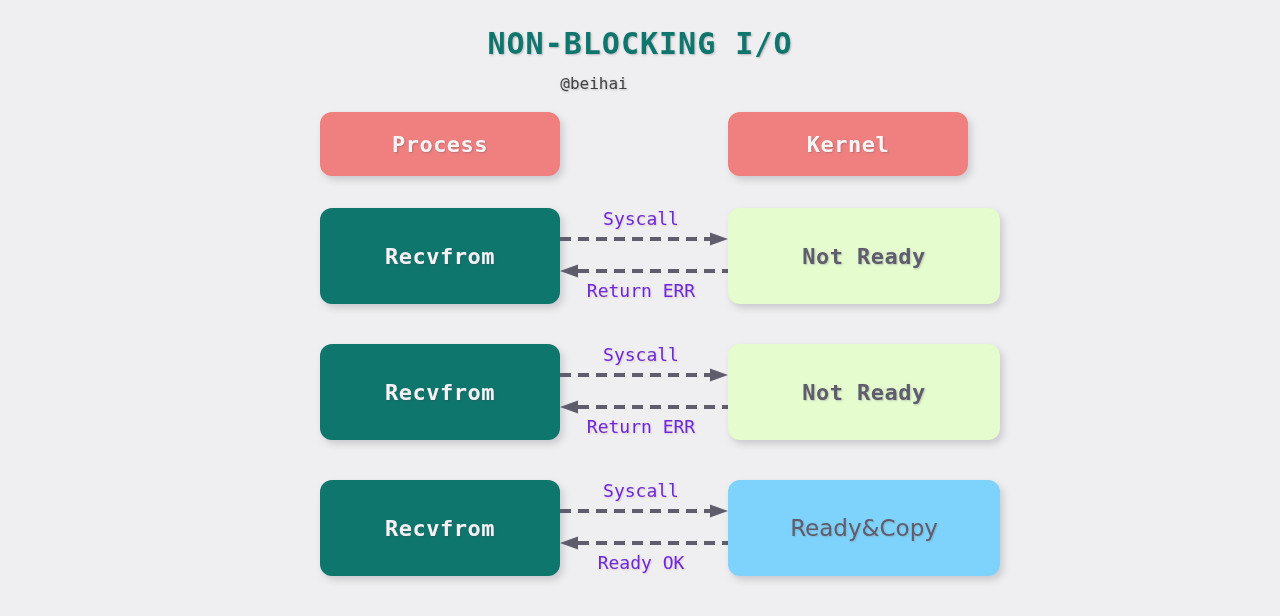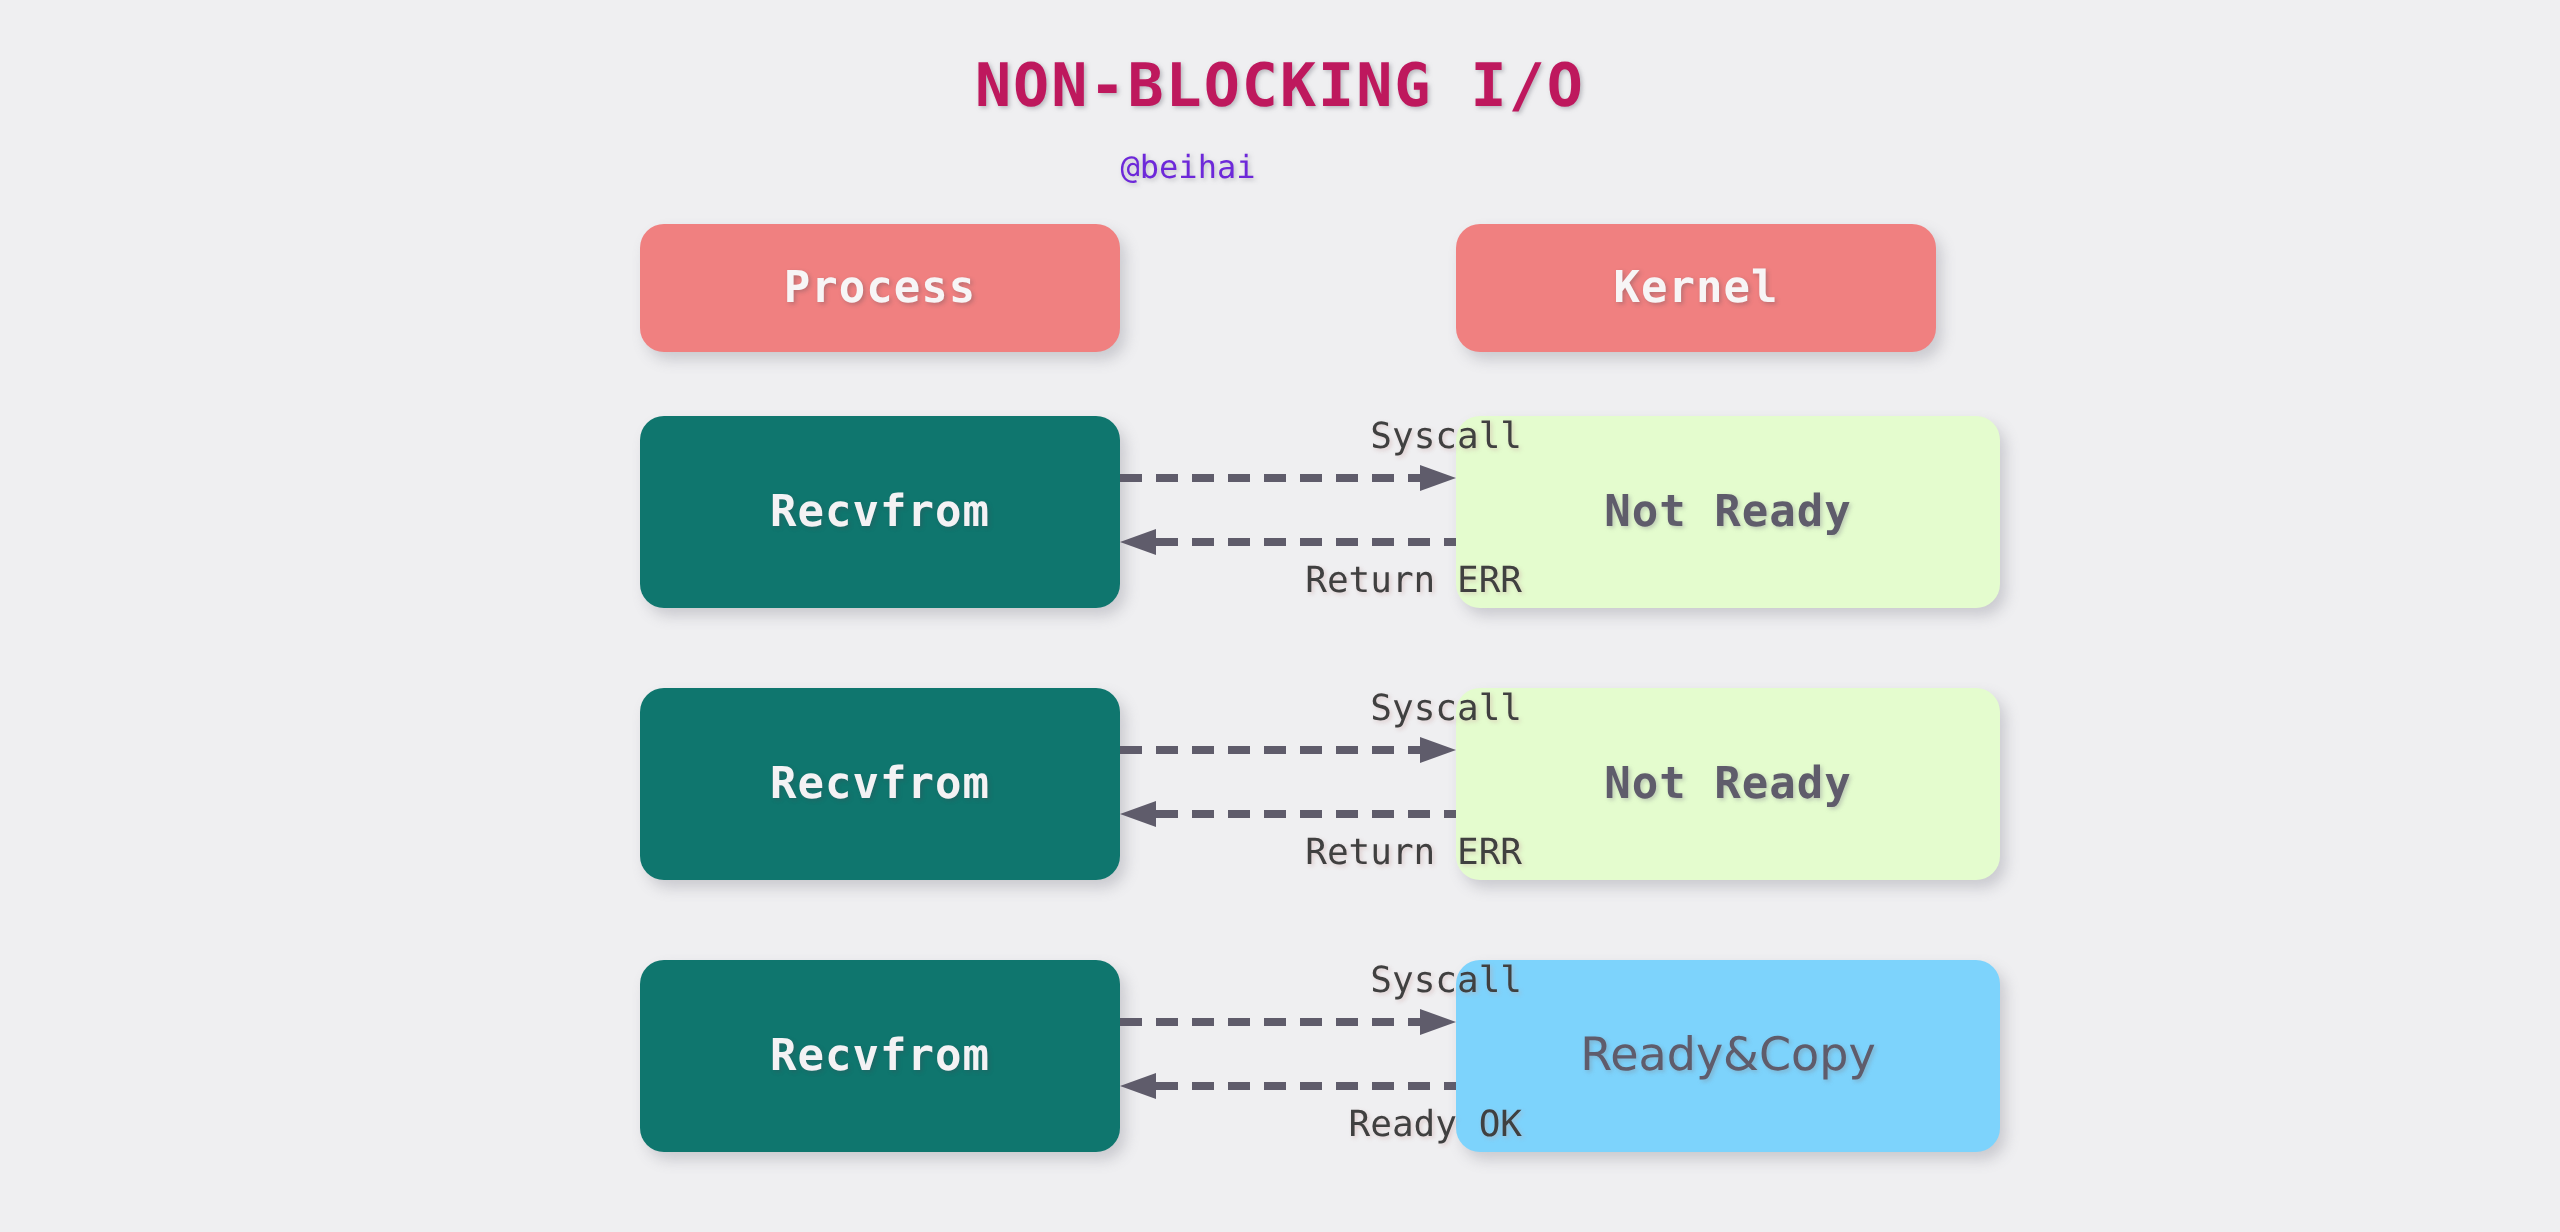--- a/index.html
+++ b/index.html
@@ -25,32 +25,32 @@
   .title {
     position: absolute;
     left: 0;
     top: 26px;
     width: 1280px;
     text-align: center;
     font-family: "DejaVu Sans Mono", monospace;
     font-size: 30px;
     font-weight: bold;
     letter-spacing: 1px;
-    color: #be185d;
+    color: #0f766e;
     text-shadow: 1px 1px 2px rgba(140,140,150,0.55);
   }
   .subtitle {
     position: absolute;
     left: 0;
     top: 74px;
     width: 1188px;
     text-align: center;
     font-family: "DejaVu Sans Mono", monospace;
     font-size: 16px;
-    color: #6d28d9;
+    color: #404040;
     text-shadow: 1px 1px 2px rgba(150,150,158,0.5);
   }
 
   
   .box {
     position: absolute;
     box-sizing: border-box;
     border-radius: 12px;
     display: flex;
     align-items: center;
@@ -111,24 +111,24 @@
     position: absolute;
     height: 14px;
     pointer-events: none;
   }
   .arrow svg { display: block; overflow: visible; }
 
   
   .arrow-label {
     position: absolute;
     width: 240px;
-    text-align: right;
+    text-align: center;
     font-family: "DejaVu Sans Mono", monospace;
     font-size: 18px;
-    color: #404040;
+    color: #6d28d9;
     text-shadow: 1px 1px 2px rgba(200,160,160,0.45);
     white-space: nowrap;
   }
 </style>
 </head>
 <body>
 
 <div id="canvas">
 
   <div class="title">NON-BLOCKING I/O</div>

